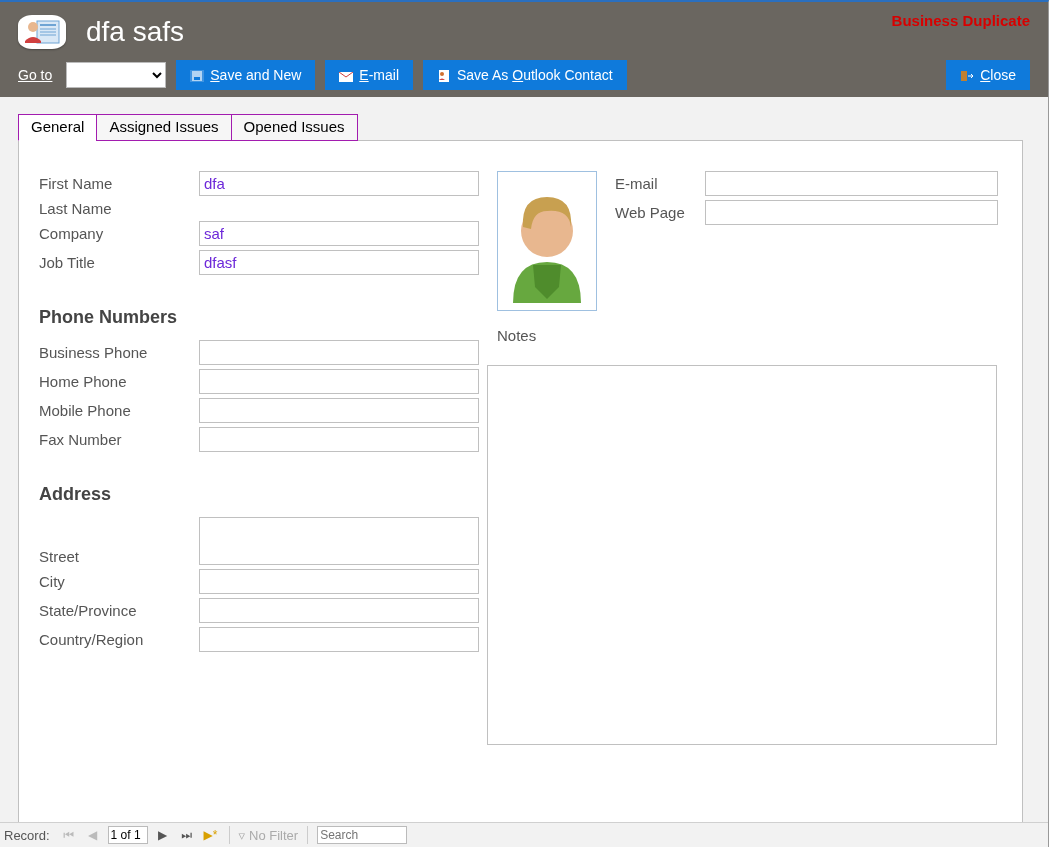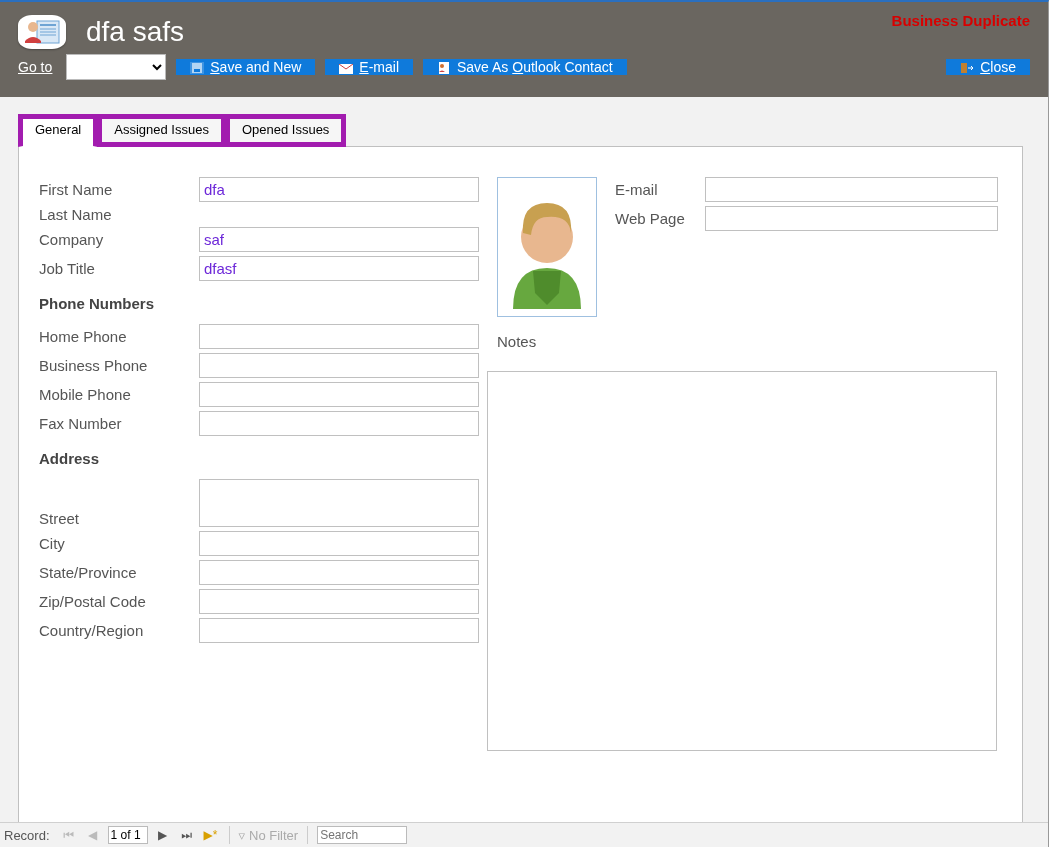--- a/index.html
+++ b/index.html
@@ -46,37 +46,38 @@
     right: 18px;
     top: 10px;
     color: #d80000;
     font-weight: bold;
     font-size: 15px;
   }
   .toolbar {
     display: flex;
     align-items: center;
     gap: 10px;
+    margin-top: 6px;
     padding-right: 18px;
   }
   .goto-label {
     text-decoration: underline;
     color: #fff;
     padding-right: 4px;
   }
   .goto-select {
     width: 100px; height: 26px;
     border: 1px solid #bbb;
     background:#fff;
   }
   .btn {
     background: #0f7adb;
     color: #fff;
     border: none;
-    height: 16px;
+    height: 30px;
     padding: 0 14px;
     display: inline-flex;
     align-items: center;
     gap: 6px;
     font-size: 14px;
     cursor: pointer;
   }
   .btn .u { text-decoration: underline; }
   .btn-icon { width:14px; height:12px; display:inline-block; }
   .spacer { flex:1; }
@@ -86,24 +87,24 @@
     height: 726px;
     position: relative;
   }
   .tabs {
     display: flex;
     position: relative;
     top: 1px;
     z-index: 2;
   }
   .tab {
-    border: 5px solid #a21caf;
+    border: 1px solid #a21caf;
     background: #f6f6f6;
     padding: 3px 12px 5px;
-    font-size: 13px;
+    font-size: 15px;
     margin-right: -1px;
     cursor: pointer;
   }
   .tab.active {
     background: #fff;
     border-bottom: 1px solid #fff;
   }
   .panel {
     background: #fff;
     border: 1px solid #c0c0c0;
@@ -131,22 +132,22 @@
     flex: 1;
     height: 25px;
     border: 1px solid #c0c0c0;
     padding: 0 4px;
     font-size: 15px;
     color: #6d28d9;
   }
   .section-hdr {
     font-weight: bold;
     color: #444;
-    font-size: 15px;
-    margin: 14px 0 12px 0;
+    font-size: 18px;
+    margin: 32px 0 12px 0;
   }
   .street-fld {
     height: 48px;
     resize: none;
     padding: 2px 4px;
   }
   .col-mid { width: 100px; }
   .avatar-box {
     width: 100px; height: 140px;
     border: 1px solid #9fc0e0;
@@ -295,25 +296,25 @@
           <input class="fld" value="saf" style="">
         </div>
         <div class="row">
           <div class="lbl">Job Title</div>
           <input class="fld" value="dfasf" style="">
         </div>
 
         <div class="section-hdr">Phone Numbers</div>
 
         <div class="row">
+          <div class="lbl">Business Phone</div>
+          <input class="fld" value="" style="">
+        </div>
+        <div class="row">
           <div class="lbl">Home Phone</div>
-          <input class="fld" value="" style="">
-        </div>
-        <div class="row">
-          <div class="lbl">Business Phone</div>
           <input class="fld" value="" style="">
         </div>
         <div class="row">
           <div class="lbl">Mobile Phone</div>
           <input class="fld" value="" style="">
         </div>
         <div class="row">
           <div class="lbl">Fax Number</div>
           <input class="fld" value="" style="">
         </div>
@@ -323,24 +324,20 @@
         <div class="row" style="align-items:flex-end">
           <div class="lbl">Street</div>
           <textarea class="fld street-fld" style=""></textarea>
         </div>
         <div class="row">
           <div class="lbl">City</div>
           <input class="fld" value="" style="">
         </div>
         <div class="row">
           <div class="lbl">State/Province</div>
-          <input class="fld" value="" style="">
-        </div>
-        <div class="row">
-          <div class="lbl">Zip/Postal Code</div>
           <input class="fld" value="" style="">
         </div>
         <div class="row">
           <div class="lbl">Country/Region</div>
           <input class="fld" value="" style="">
         </div>
       </div>
 
       <div class="col-mid">
         <div class="avatar-box">

